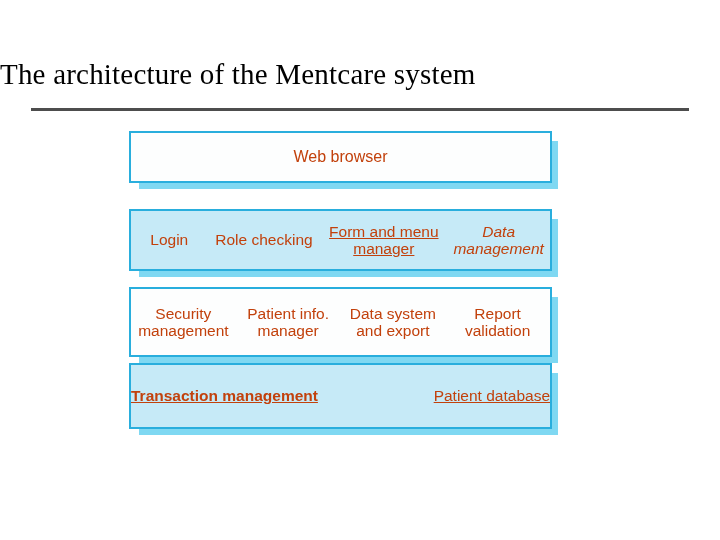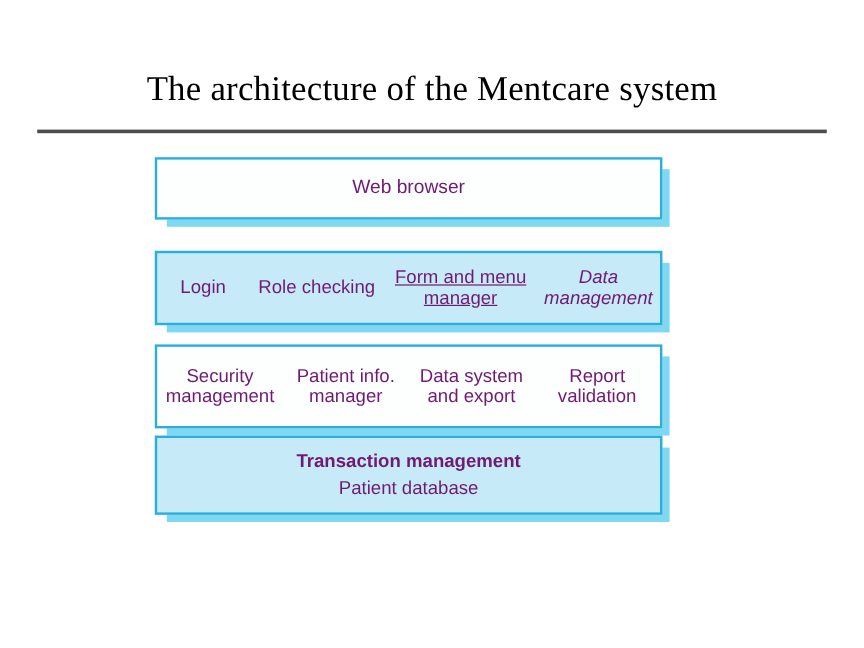--- a/index.html
+++ b/index.html
@@ -14,21 +14,20 @@
     overflow: hidden;
     position: relative;
   }
 
   
   #slide-title {
     position: absolute;
     left: 0;
     top: 58px;
     width: 720px;
-    text-align: center;
     font-family: "Liberation Serif", "DejaVu Serif", serif;
     font-size: 29px;
     font-weight: 400;
     color: #000000;
     letter-spacing: 0.2px;
     white-space: nowrap;
   }
 
   #title-rule {
     position: absolute;
@@ -50,21 +49,21 @@
 
   .layer {
     position: absolute;
     left: 0;
     width: 423px;
     box-sizing: border-box;
     border: 2px solid #29aedd;
     display: flex;
     align-items: stretch;
     justify-content: space-around;
-    color: #701a75;
+    color: #c2410c;
     font-size: 15.5px;
     line-height: 1.12;
   }
   
   .layer::after {
     content: "";
     position: absolute;
     left: 8px;
     top: 8px;
     width: 100%;
@@ -94,23 +93,24 @@
 
   
   #layer-browser .cell-text { font-size: 16px; }
 
   #layer-ui-services .layer-cell:nth-child(1) { flex: 0.72; }
   #layer-ui-services .layer-cell:nth-child(2) { flex: 1.08; }
   #layer-ui-services .layer-cell:nth-child(3) { flex: 1.22; text-decoration: underline; }
   #layer-ui-services .layer-cell:nth-child(4) { flex: 0.98; font-style: italic; }
 
   #layer-data {
-    flex-direction: column;
-    justify-content: center;
+    flex-direction: row;
+    justify-content: space-between;
     align-items: center;
+    text-decoration: underline;
   }
   #layer-data .layer-cell {
     flex: 0 0 auto;
     padding: 3px 0;
   }
   #layer-data .bold-line { font-weight: 700; }
 </style>
 </head>
 <body>
 

